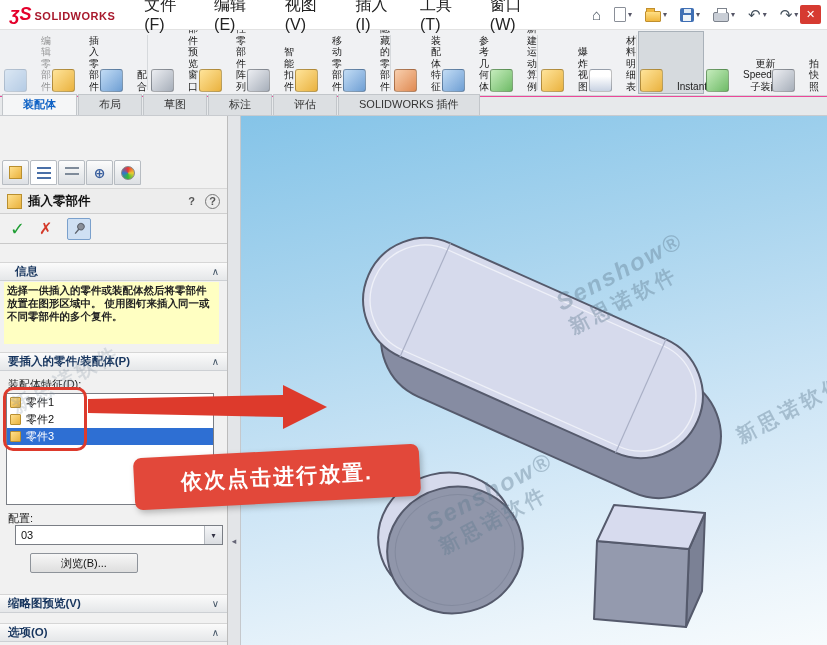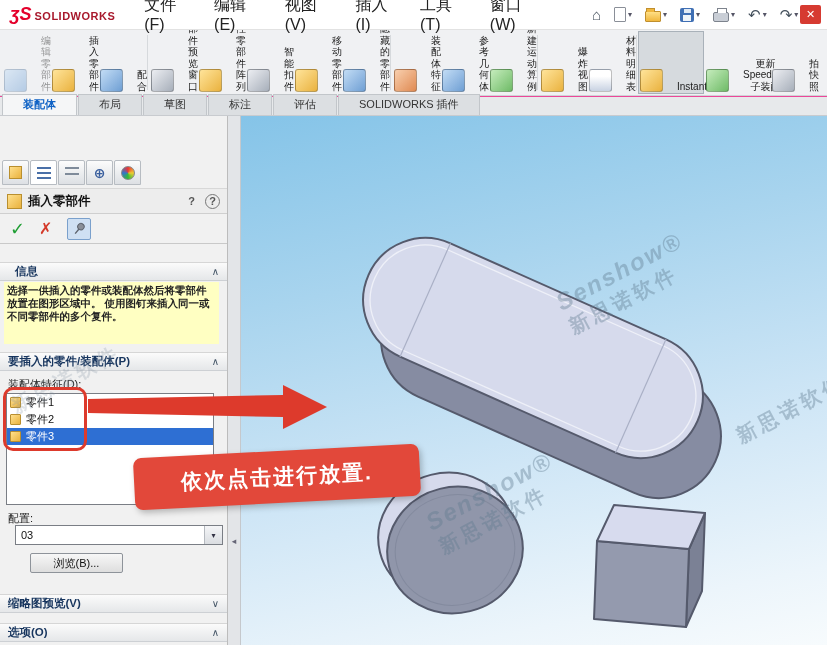--- a/index.html
+++ b/index.html
@@ -95,21 +95,21 @@
              border:1px solid #7a7e85; overflow:hidden; }
   .doc-row { height:17px; display:flex; align-items:center; gap:5px; padding-left:3px; font-size:11px; color:#111; }
   .doc-row.selected { background:#2e6fd3; color:#fff; }
   .part-cube { width:11px; height:11px; background:linear-gradient(135deg,#ffe08d,#e9b23e);
                border:1px solid #b98f2f; border-radius:1px; flex:none; }
   .combo { position:absolute; top:409px; left:6px; width:208px; height:20px; background:#fff;
            border:1px solid #7a7e85; display:flex; align-items:center;margin-left:9px; }
   .combo .val { font-size:11px; padding-left:5px; color:#111; flex:1; }
   .combo .arr { width:18px; height:100%; background:linear-gradient(#f4f5f7,#dadde1); border-left:1px solid #b5b9bf;
                 display:flex; align-items:center; justify-content:center; font-size:8px; color:#334; }
-  .browse-btn { position:absolute; top:437px; left:30px; width:93px; height:20px;
+  .browse-btn { position:absolute; top:437px; left:30px; width:108px; height:20px;
                 background:linear-gradient(#f7f7f7,#dedede); border:1px solid #8e939a; border-radius:2px;
                 font-size:11px; color:#111; display:flex; align-items:center; justify-content:center; }
 
   
   .splitter { position:absolute; top:116px; left:228px; width:13px; bottom:0; background:#e3e5e8;
               border-right:1px solid #c5c8cc; z-index:4; display:flex; align-items:center; justify-content:center; }
   .splitter span { font-size:9px; color:#667; margin-top:320px; }
 
   
   .viewport { position:absolute; top:116px; left:241px; right:0; bottom:0; overflow:hidden; z-index:1;

